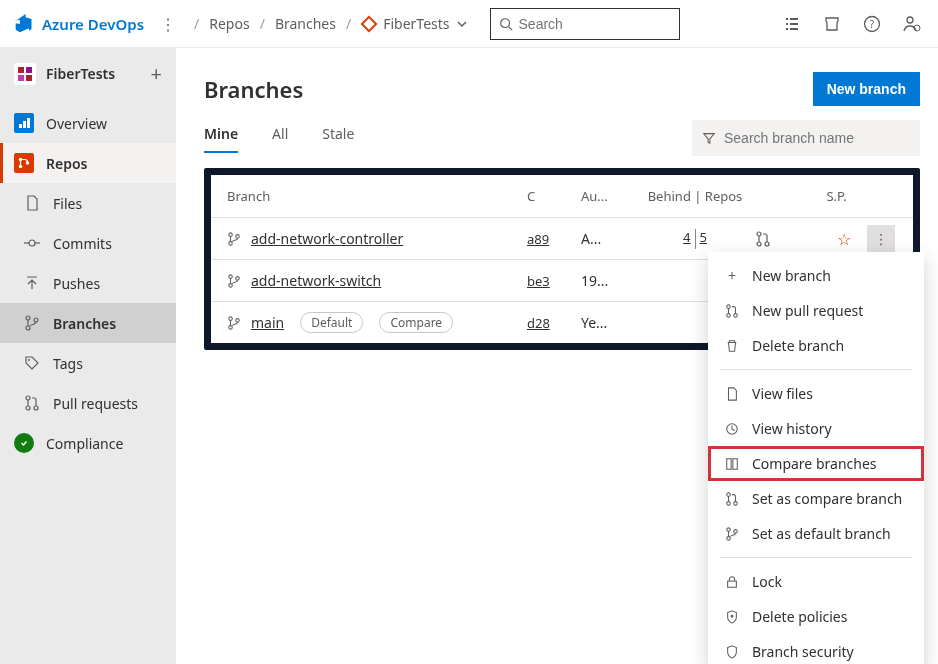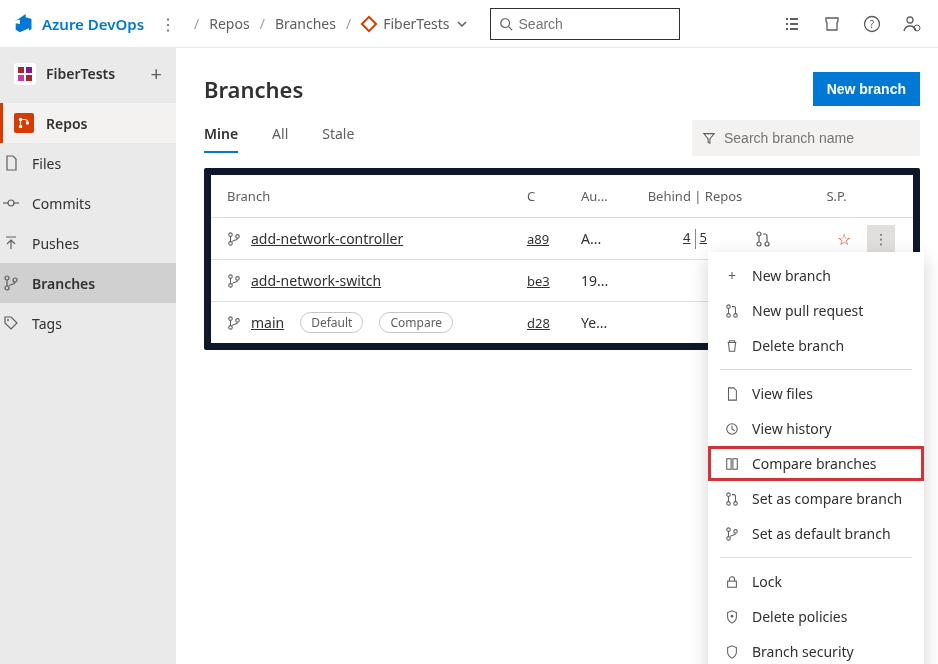--- a/index.html
+++ b/index.html
@@ -42,21 +42,21 @@
   
   .layout { display: flex; height: calc(100% - 48px); }
   .sidebar { width: 206px; background: #eaeaea; display: flex; flex-direction: column; }
   .project-head { display: flex; align-items: center; padding: 12px 14px; gap: 10px; }
   .project-avatar { width: 22px; height: 22px; border-radius: 3px; background: #fff; display: flex; align-items: center; justify-content: center; color: #a4262c; font-size: 14px; font-weight: 600; }
   .project-name { font-weight: 600; flex: 1; }
   .plus-icon { font-size: 20px; color: #605e5c; cursor: pointer; }
   .sb-list { display: flex; flex-direction: column; margin-top: 4px; }
   .sb-item { display: flex; align-items: center; gap: 12px; height: 40px; padding: 0 14px; cursor: pointer; color: #323130; }
   .sb-item.selected-parent { background: #f3f2f1; border-left: 3px solid #d83b01; padding-left: 11px; font-weight: 600; }
-  .sb-item.child { padding-left: 2px; height: 40px; }
+  .sb-item.child { padding-left: 23px; height: 40px; }
   .sb-item.child.selected { background: #d0d0d0; font-weight: 600; }
   .sb-icon { width: 18px; height: 18px; display: flex; align-items: center; justify-content: center; color: #605e5c; }
   .sb-icon.orange { color: #fff; background: #d83b01; border-radius: 2px; padding: 2px; width: 20px; height: 20px; }
   .sb-icon.blue { background: #0078d4; border-radius: 2px; width: 20px; height: 20px; color: #fff; }
   .sb-icon.green { background: #107c10; border-radius: 50%; width: 20px; height: 20px; color: #fff; }
 
   
   .main { flex: 1; background: #fff; padding: 24px 18px 0 28px; position: relative; }
   .page-title-row { display: flex; align-items: center; justify-content: space-between; margin-bottom: 14px; }
   .page-title { font-size: 22px; font-weight: 600; }
@@ -179,20 +179,28 @@
             <rect x="9" y="1" width="6" height="6" fill="#881798"></rect>
             <rect x="1" y="9" width="6" height="6" fill="#c239b3"></rect>
             <rect x="9" y="9" width="6" height="6" fill="#a4262c"></rect>
           </svg>
       </div>
       <div class="project-name">FiberTests</div>
       <div class="plus-icon">+</div>
     </div>
 
     <div class="sb-list">
+      <div class="sb-item">
+        <span class="sb-icon blue">
+          <svg width="12" height="12" viewBox="0 0 12 12">
+              <path fill="#fff" d="M1 7h3v4H1zM5 4h3v7H5zM9 1h3v10H9z"></path>
+            </svg>
+        </span>
+        <span>Overview</span>
+      </div>
 
       <div class="sb-item selected-parent">
         <span class="sb-icon orange">
           <svg width="14" height="14" viewBox="0 0 16 16">
               <circle cx="4" cy="4" r="2" fill="#fff"></circle>
               <circle cx="4" cy="12" r="2" fill="#fff"></circle>
               <circle cx="12" cy="8" r="2" fill="#fff"></circle>
               <path d="M4 6v4M6 4h3a3 3 0 013 3v-1" stroke="#fff" stroke-width="1.4" fill="none"></path>
             </svg>
         </span>
@@ -243,21 +251,41 @@
       <div class="sb-item child">
         <span class="sb-icon">
           <svg width="16" height="16" viewBox="0 0 16 16">
               <path d="M2 2h6l6 6-6 6-6-6z" fill="none" stroke="#605e5c" stroke-width="1.2"></path>
               <circle cx="5" cy="5" r="1" fill="#605e5c"></circle>
             </svg>
         </span>
         <span>Tags</span>
       </div>
 
-
+      <div class="sb-item child">
+        <span class="sb-icon">
+          <svg width="16" height="16" viewBox="0 0 16 16">
+              <circle cx="4" cy="3" r="2" fill="none" stroke="#605e5c" stroke-width="1.2"></circle>
+              <circle cx="4" cy="13" r="2" fill="none" stroke="#605e5c" stroke-width="1.2"></circle>
+              <circle cx="12" cy="13" r="2" fill="none" stroke="#605e5c" stroke-width="1.2"></circle>
+              <path d="M4 5v6M8 3h2a2 2 0 012 2v6" fill="none" stroke="#605e5c" stroke-width="1.2"></path>
+            </svg>
+        </span>
+        <span>Pull requests</span>
+      </div>
+
+      <div class="sb-item">
+        <span class="sb-icon green">
+          <svg width="12" height="12" viewBox="0 0 12 12">
+              <path d="M6 0l5 2v4c0 3-2 5-5 6-3-1-5-3-5-6V2z" fill="#107c10"></path>
+              <path d="M3.5 6l2 2 3-3.5" stroke="#fff" stroke-width="1.4" fill="none"></path>
+            </svg>
+        </span>
+        <span>Compliance</span>
+      </div>
     </div>
   </div>
 
   <div class="main">
 
     <div class="page-title-row">
       <div class="page-title">Branches</div>
       <button class="btn-primary">New branch</button>
     </div>
 

